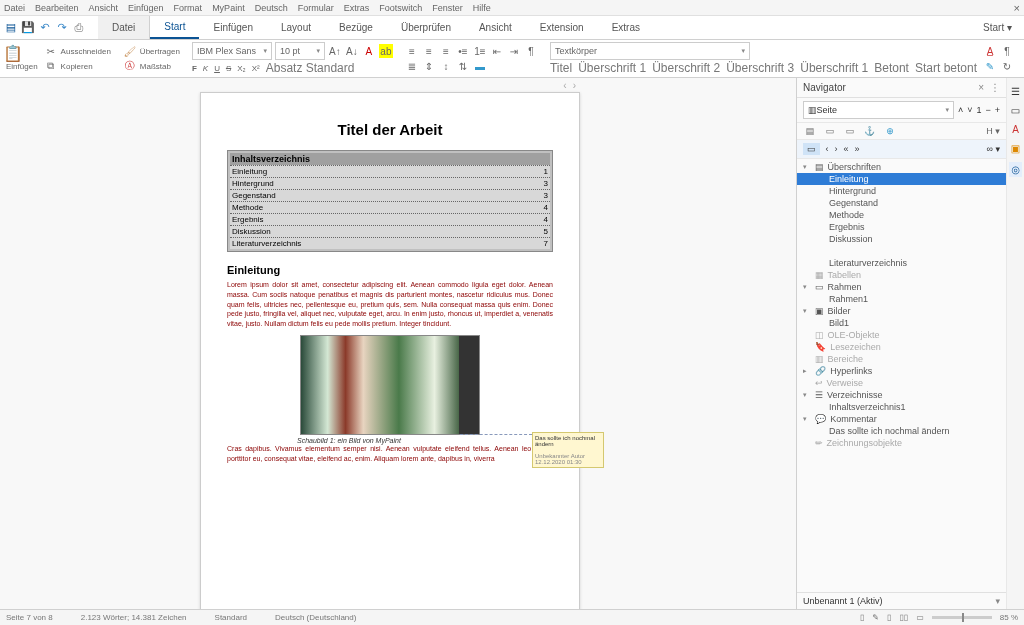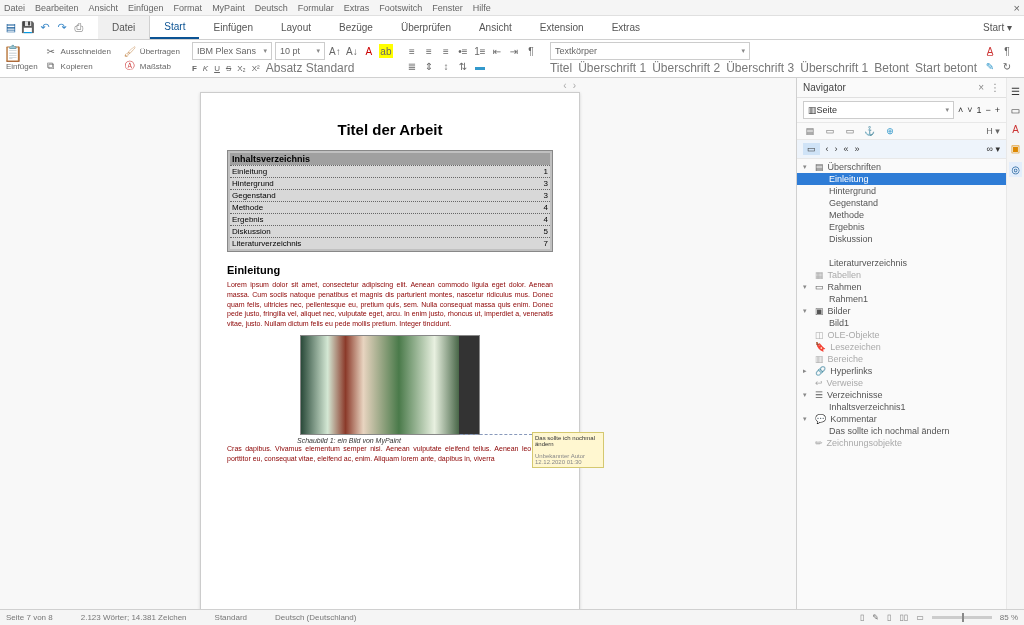--- a/index.html
+++ b/index.html
@@ -384,20 +384,24 @@
           <span class="tree-arrow">▾</span>
           <span>💬</span>
           <span>Kommentar</span>
         </div>
       <div class="tree-row tree-indent2">Das sollte ich nochmal ändern</div>
       <div class="tree-row tree-indent1 muted">
           <span>✏</span>
           <span>Zeichnungsobjekte</span>
         </div>
     </div>
+    <div class="sp-foot">
+      <span>Unbenannt 1 (Aktiv)</span>
+      <span style="margin-left:auto;color:#888">▾</span>
+    </div>
   </div>
 
   <div class="sp-icons">
     <span>☰</span>
     <span>▭</span>
     <span style="color:#c33">A</span>
     <span style="color:#d80">▣</span>
     <span style="color:#0b5394;background:#e4eefb;padding:2px">◎</span>
   </div>
 </div>

